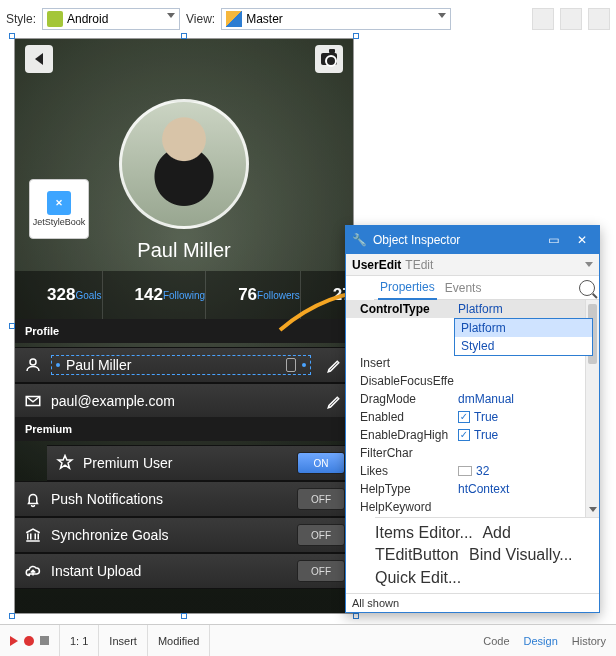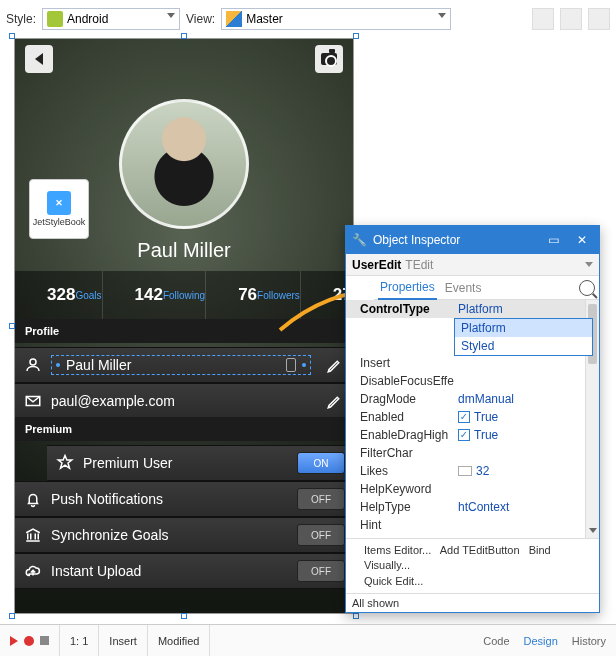--- a/index.html
+++ b/index.html
@@ -92,21 +92,21 @@
   .prow .pn{width:108px;padding-left:14px;color:#333;white-space:nowrap;overflow:hidden;}
   .prow .pv{flex:1;color:#1550b3;padding-left:4px;display:flex;align-items:center;gap:4px;}
   .prow.sel{background:#e5e5e5;}
   .prow.sel .pn{font-weight:700;color:#000;}
   .prow .pv .chev2{margin-left:auto;margin-right:6px;width:0;height:0;border-left:4px solid transparent;border-right:4px solid transparent;border-top:5px solid #666;}
   .dropdown{position:absolute;top:18px;left:108px;right:6px;background:#fff;border:1px solid #2d7dd2;z-index:5;}
   .dropdown .opt{padding:2px 6px;color:#1550b3;font-size:12px;}
   .dropdown .opt.sel{background:#cfe3ff;}
   .chk{width:12px;height:12px;border:1px solid #2d7dd2;display:inline-flex;align-items:center;justify-content:center;color:#2d7dd2;font-size:10px;line-height:1;}
   .dim-ico{width:14px;height:10px;border:1px solid #aaa;position:relative;}
-  .insp-links{border-top:1px solid #ddd;padding:4px 18px;font-size:11px;color:#333;line-height:1.4;}
+  .insp-links{border-top:1px solid #ddd;padding:4px 0;font-size:16px;color:#333;line-height:1.4;margin-left:29px;}
   .insp-links span{margin-right:6px;}
   .insp-foot{border-top:1px solid #ddd;padding:3px 6px;font-size:11px;color:#333;}
   .vscroll{position:absolute;right:0;top:0;bottom:0;width:14px;background:#f0f0f0;border-left:1px solid #ddd;}
   .vscroll .thumb{position:absolute;left:2px;right:2px;top:4px;height:60px;background:#c8c8c8;border-radius:2px;}
   .vscroll .arr{position:absolute;left:0;right:0;height:14px;display:flex;align-items:center;justify-content:center;}
   .vscroll .arr.dn{bottom:0;} .tri{width:0;height:0;border-left:4px solid transparent;border-right:4px solid transparent;}
   .tri.d{border-top:5px solid #666;}
 
   
   .status{position:absolute;bottom:0;left:0;right:0;height:32px;border-top:1px solid #ccc;display:flex;align-items:center;font-size:11px;color:#333;background:#fafafa;}
@@ -339,29 +339,29 @@
           </div>
         </div>
         <div class="prow">
           <div class="pn">Likes</div>
           <div class="pv">
             <span class="dim-ico"></span>
             <span>32</span>
           </div>
         </div>
         <div class="prow">
+          <div class="pn">HelpType</div>
+          <div class="pv">
+            <span>htContext</span>
+          </div>
+        </div>
+        <div class="prow">
           <div class="pn">HelpKeyword</div>
           <div class="pv">
             <span></span>
-          </div>
-        </div>
-        <div class="prow">
-          <div class="pn">HelpType</div>
-          <div class="pv">
-            <span>htContext</span>
           </div>
         </div>
         <div class="prow">
           <div class="pn">Hint</div>
           <div class="pv">
             <span></span>
           </div>
         </div>
       </div>
     <div class="dropdown">

